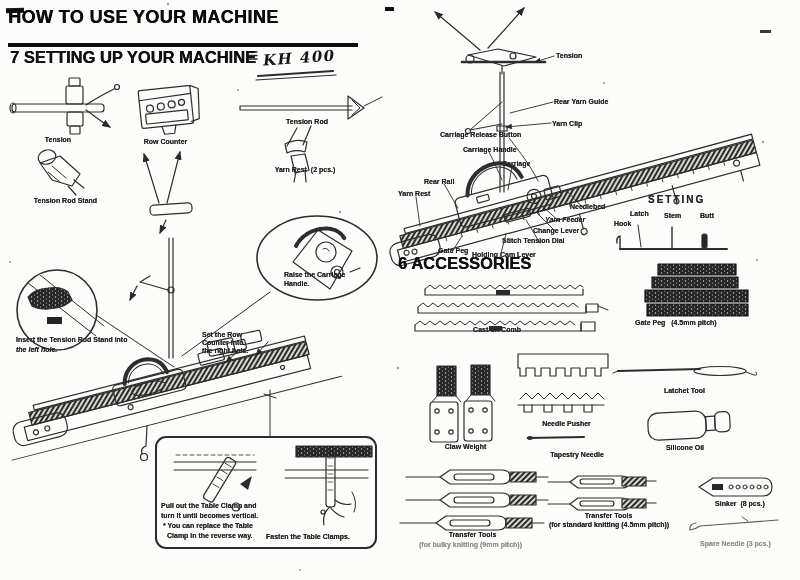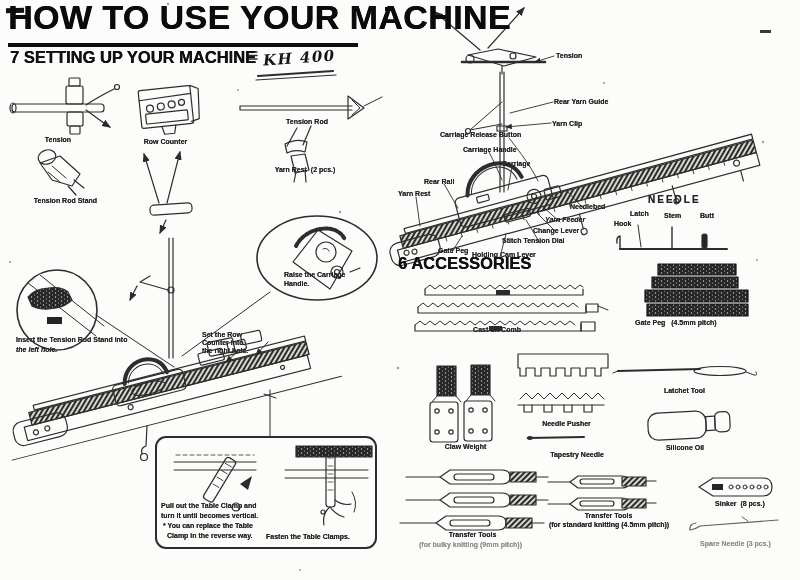--- a/index.html
+++ b/index.html
@@ -2,21 +2,21 @@
 <html><head>
 <meta charset="utf-8">
 <style>
   html,body{margin:0;padding:0;}
   body{width:800px;height:580px;position:relative;overflow:hidden;background:#fcfcfa;
        font-family:"Liberation Sans",sans-serif;}
   #art{position:absolute;left:0;top:0;}
   .lbl{position:absolute;font-weight:bold;font-size:7px;line-height:8.5px;color:#242424;
        text-shadow:0 0 .4px rgba(60,60,60,.85);white-space:pre;}
   .c{text-align:center;}
-  .big{font-size:34px;letter-spacing:.4px;color:#0b0b0b;text-shadow:.4px 0 0 #000;}
+  .big{font-size:18px;letter-spacing:.4px;color:#0b0b0b;text-shadow:.4px 0 0 #000;}
   .h2{font-size:16.5px;color:#101010;text-shadow:.3px 0 0 #000;}
   .needle-t{font-size:10px;letter-spacing:2px;}
   .it{font-style:italic;}
   .hand{font-family:"DejaVu Serif",serif;font-style:italic;font-weight:bold;font-size:15px;
         transform:rotate(-4deg);letter-spacing:1.5px;color:#151515;text-shadow:none;}
   .rule{position:absolute;background:#0d0d0d;}
   .faded{opacity:.5;filter:blur(.3px);}
   .dim{opacity:.75;}
 </style>
 </head>
@@ -397,21 +397,21 @@
 <div class="lbl" style="left:502px;top:160px;">Carriage</div>
 <div class="lbl" style="left:424px;top:178px;">Rear Rail</div>
 <div class="lbl" style="left:398px;top:190px;">Yarn Rest</div>
 <div class="lbl" style="left:570px;top:203px;">Needlebed</div>
 <div class="lbl it" style="left:545px;top:216px;">Yarn Feeder</div>
 <div class="lbl" style="left:533px;top:227px;">Change Lever</div>
 <div class="lbl" style="left:502px;top:237px;">Stitch Tension Dial</div>
 <div class="lbl" style="left:438px;top:247px;">Gate Peg</div>
 <div class="lbl" style="left:472px;top:251px;">Holding Cam Lever</div>
 
-<div class="lbl needle-t" style="left:648px;top:196px;">NEEDLE</div>
+<div class="lbl needle-t" style="left:648px;top:196px;">SETTING</div>
 <div class="lbl" style="left:614px;top:220px;">Hook</div>
 <div class="lbl" style="left:630px;top:210px;">Latch</div>
 <div class="lbl" style="left:664px;top:212px;">Stem</div>
 <div class="lbl" style="left:700px;top:212px;">Butt</div>
 
 <div class="lbl h2" style="left:398px;top:259px;">6 ACCESSORIES</div>
 
 <div class="lbl c" style="left:452px;top:326px;width:90px;">Cast-on Comb</div>
 <div class="lbl" style="left:635px;top:319px;">Gate Peg   (4.5mm pitch)</div>
 <div class="lbl c" style="left:428px;top:443px;width:75px;">Claw Weight</div>

